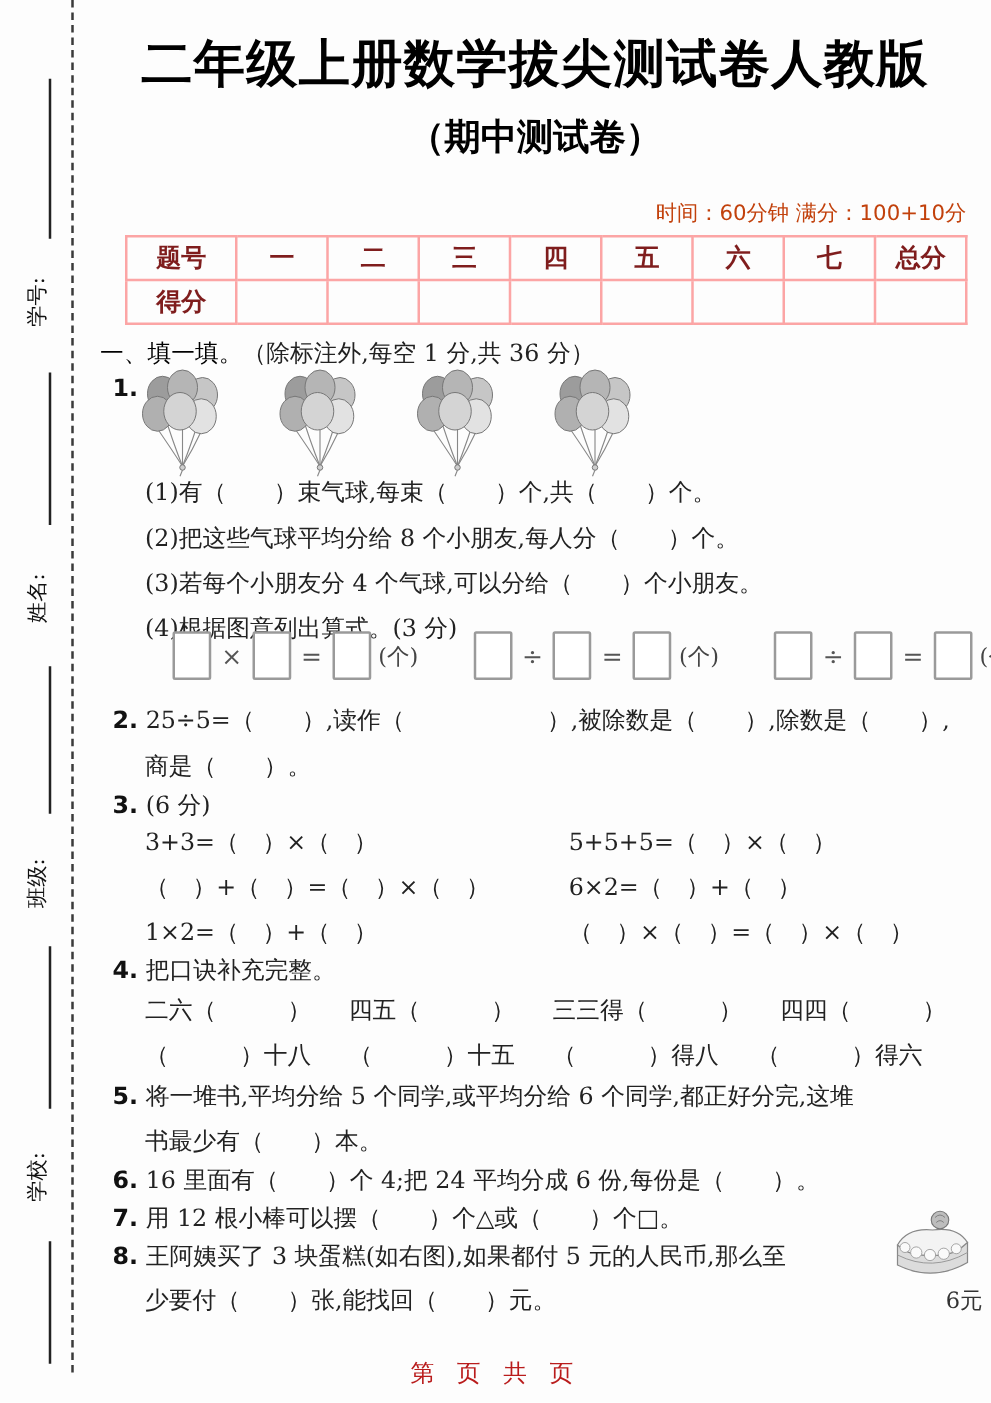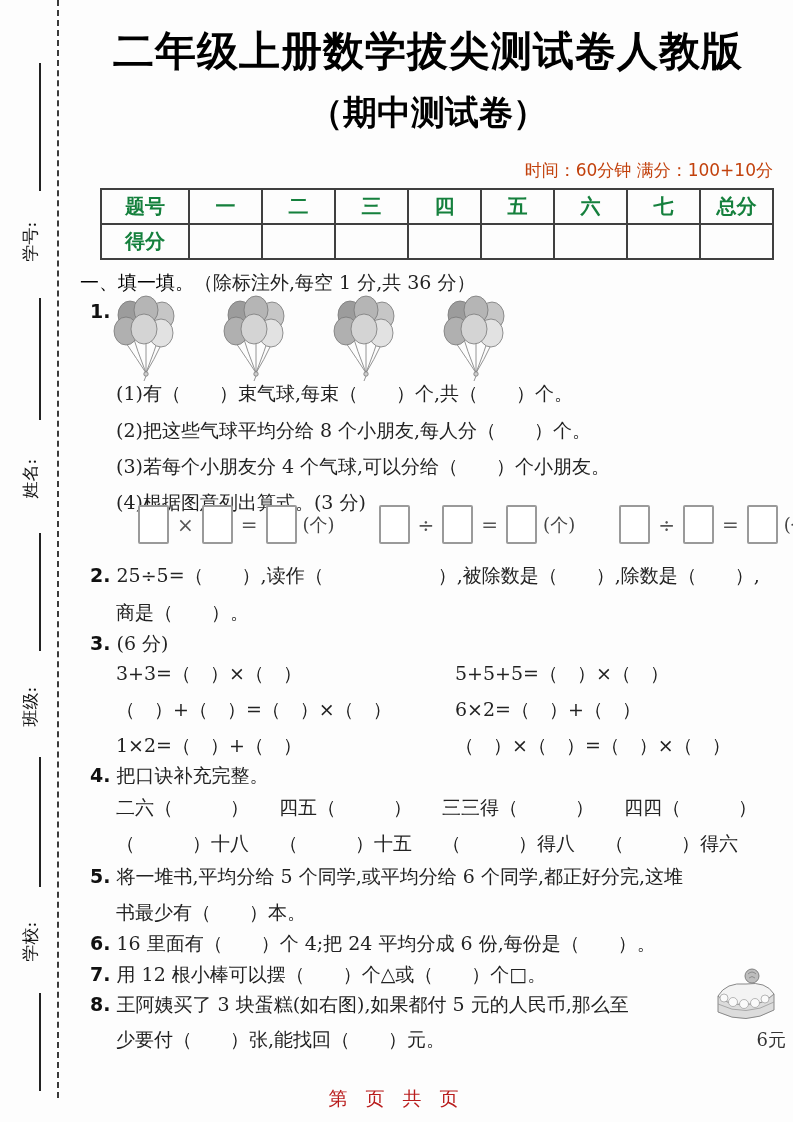--- a/index.html
+++ b/index.html
@@ -16,32 +16,32 @@
     transform:rotate(-90deg); font-size:17px; color:#111; white-space:nowrap;
   }
   
   .title {
     position:absolute; top:24px; left:78px; width:700px; text-align:center;
     font-size:41px; font-weight:bold; letter-spacing:1px;
     font-family:"DejaVu Sans","Liberation Sans",sans-serif; color:#000;
   }
   .subtitle {
     position:absolute; top:90px; left:78px; width:700px; text-align:center;
-    font-size:34px; font-weight:bold;
+    font-size:29px; font-weight:bold;
     font-family:"DejaVu Sans","Liberation Sans",sans-serif; color:#000;
   }
   .meta {
     position:absolute; top:159px; right:20px; font-size:17px; color:#c2410c;
     font-family:"DejaVu Sans","Liberation Sans",sans-serif;
   }
   
   .score-table { position:absolute; top:188px; left:100px; border-collapse:collapse; }
   .score-table td {
-    border:2px solid #404040; height:35px; text-align:center; vertical-align:middle;
-    font-size:20px; font-weight:600; width:73px; color:#15803d;
+    border:2px solid #fca5a5; height:35px; text-align:center; vertical-align:middle;
+    font-size:20px; font-weight:600; width:73px; color:#7f1d1d;
     font-family:"DejaVu Sans","Liberation Sans",sans-serif;
     margin-left:16px;
   }
   .score-table td.rowhead { width:88px; }
   
   .qline { position:absolute; font-size:19px; white-space:nowrap; color:#222; }
   .qnum { font-weight:bold; font-family:"DejaVu Sans","Liberation Sans",sans-serif; color:#111; }
   .sec-title { font-weight:normal; color:#000; }
   .col2 { left:455px; }
   .flexrow { display:flex; gap:30px; }

